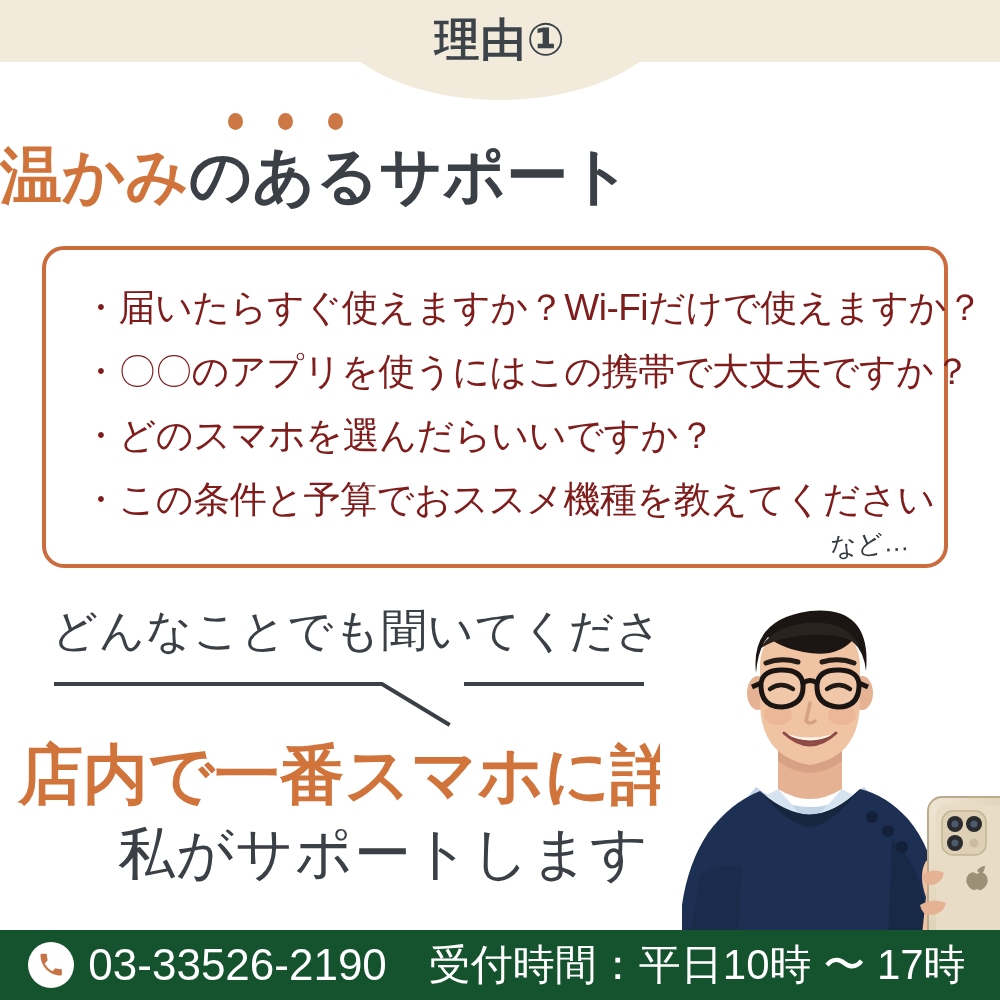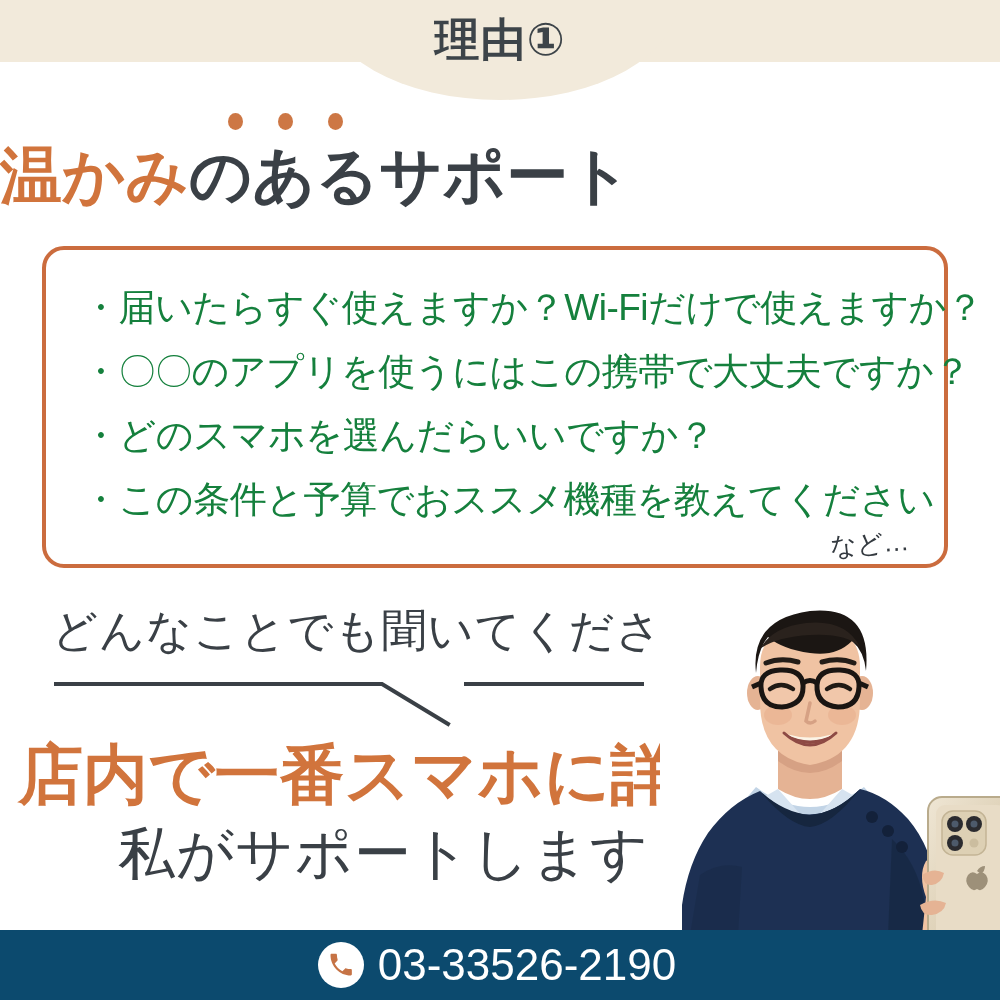--- a/index.html
+++ b/index.html
@@ -102,21 +102,21 @@
   }
   .qlist {
     position: absolute;
     left: 36px;
     top: 26px;
     right: 20px;
   }
   .qitem {
     font-size: 37px;
     line-height: 64px;
-    color: #15803d;
+    color: #7f1d1d;
     white-space: nowrap;
     letter-spacing: -0.5px;
   }
   .nado {
     position: absolute;
     right: 34px;
     bottom: 8px;
     font-size: 26px;
     line-height: 30px;
     color: #343a40;
@@ -177,21 +177,21 @@
   }
   .photo svg { display: block; }
 
   
   .footer {
     position: absolute;
     left: 0;
     top: 930px;
     width: 1000px;
     height: 70px;
-    background: #0c4a6e;
+    background: #14532d;
   }
   .footer-inner {
     position: absolute;
     left: 0; top: 0;
     width: 1000px; height: 70px;
     display: flex;
     align-items: center;
     justify-content: center;
   }
   .phone-icon {
@@ -347,16 +347,17 @@
   </div>
 
   <div class="footer">
     <div class="footer-inner">
       <span class="phone-icon">
         <svg width="28" height="28" viewBox="0 0 24 24" xmlns="http://www.w3.org/2000/svg">
           <path d="M6.6 10.8c1.4 2.8 3.8 5.1 6.6 6.6l2.2-2.2c0.3-0.3 0.7-0.4 1.1-0.3 1.2 0.4 2.5 0.6 3.8 0.6 0.6 0 1 0.4 1 1V20c0 0.6-0.4 1-1 1C10.9 21 3 13.1 3 3.4c0-0.6 0.4-1 1-1h3.5c0.6 0 1 0.4 1 1 0 1.3 0.2 2.6 0.6 3.8 0.1 0.4 0 0.8-0.3 1.1l-2.2 2.5z" fill="#c67345"></path>
         </svg>
       </span>
       <span class="phone-number">03-33526-2190</span>
+      <span class="hours">受付時間：平日10時 〜 17時</span>
     </div>
   </div>
 
 </div>
 
 </body></html>

